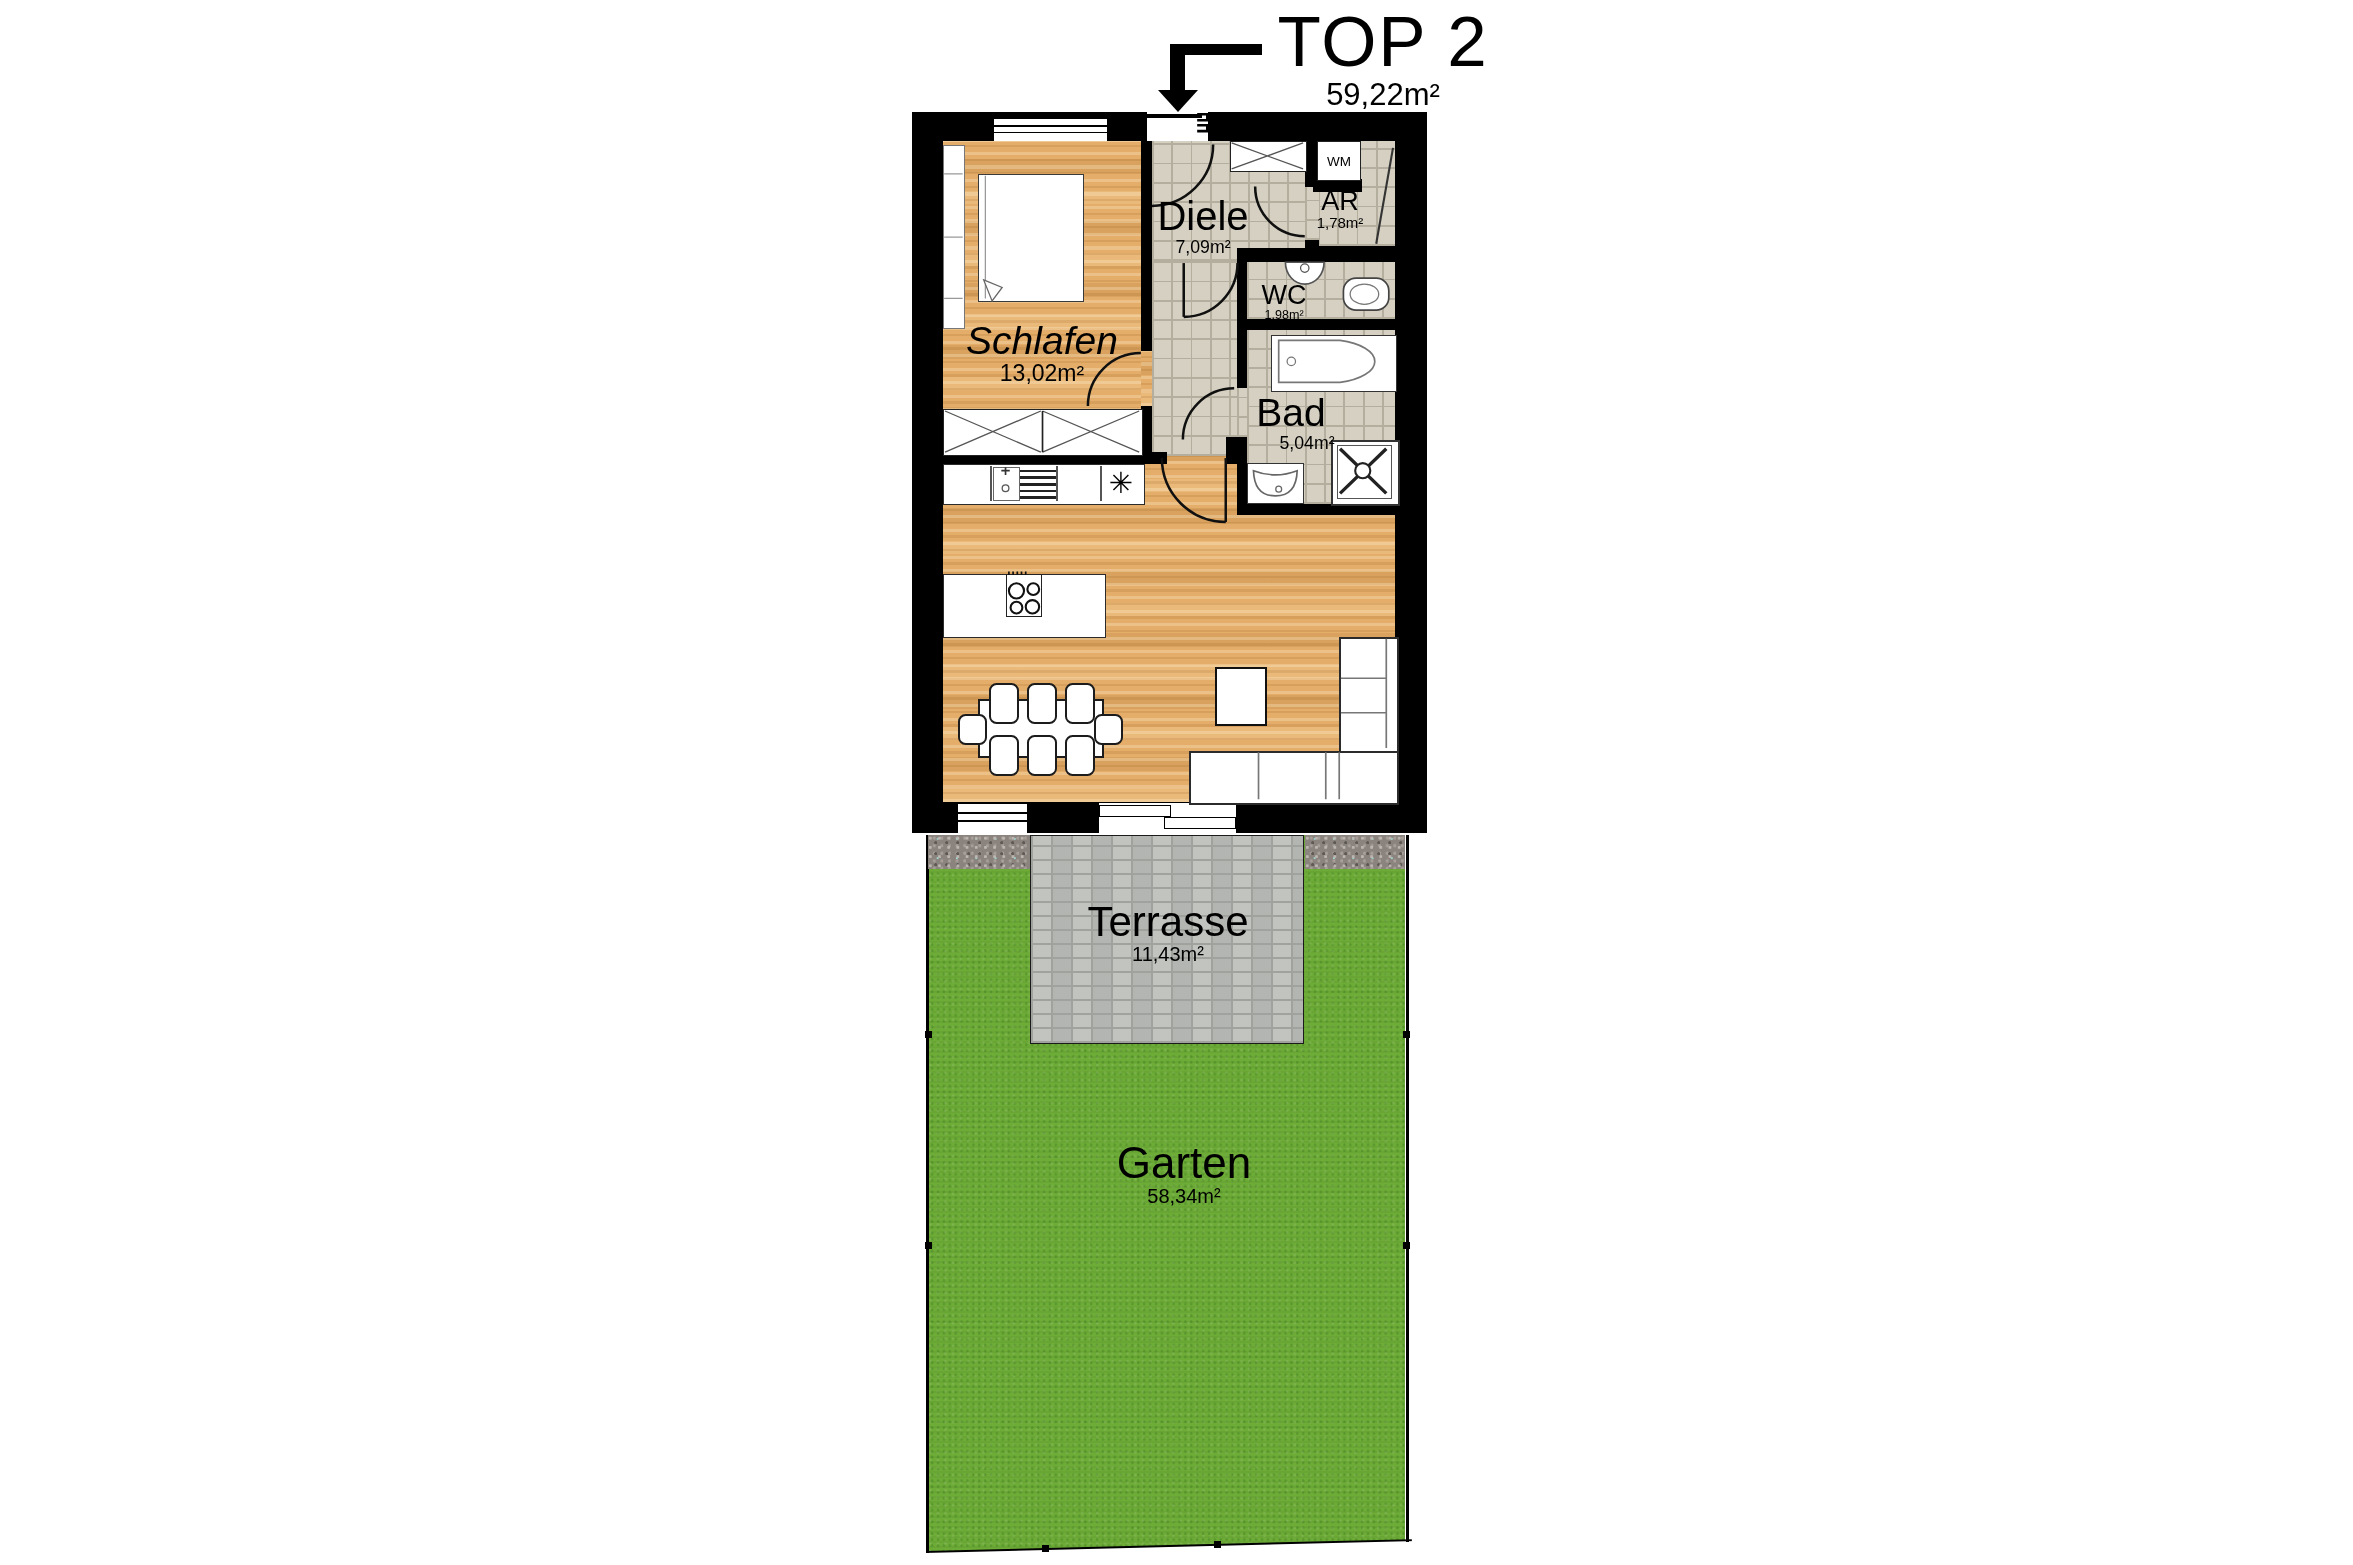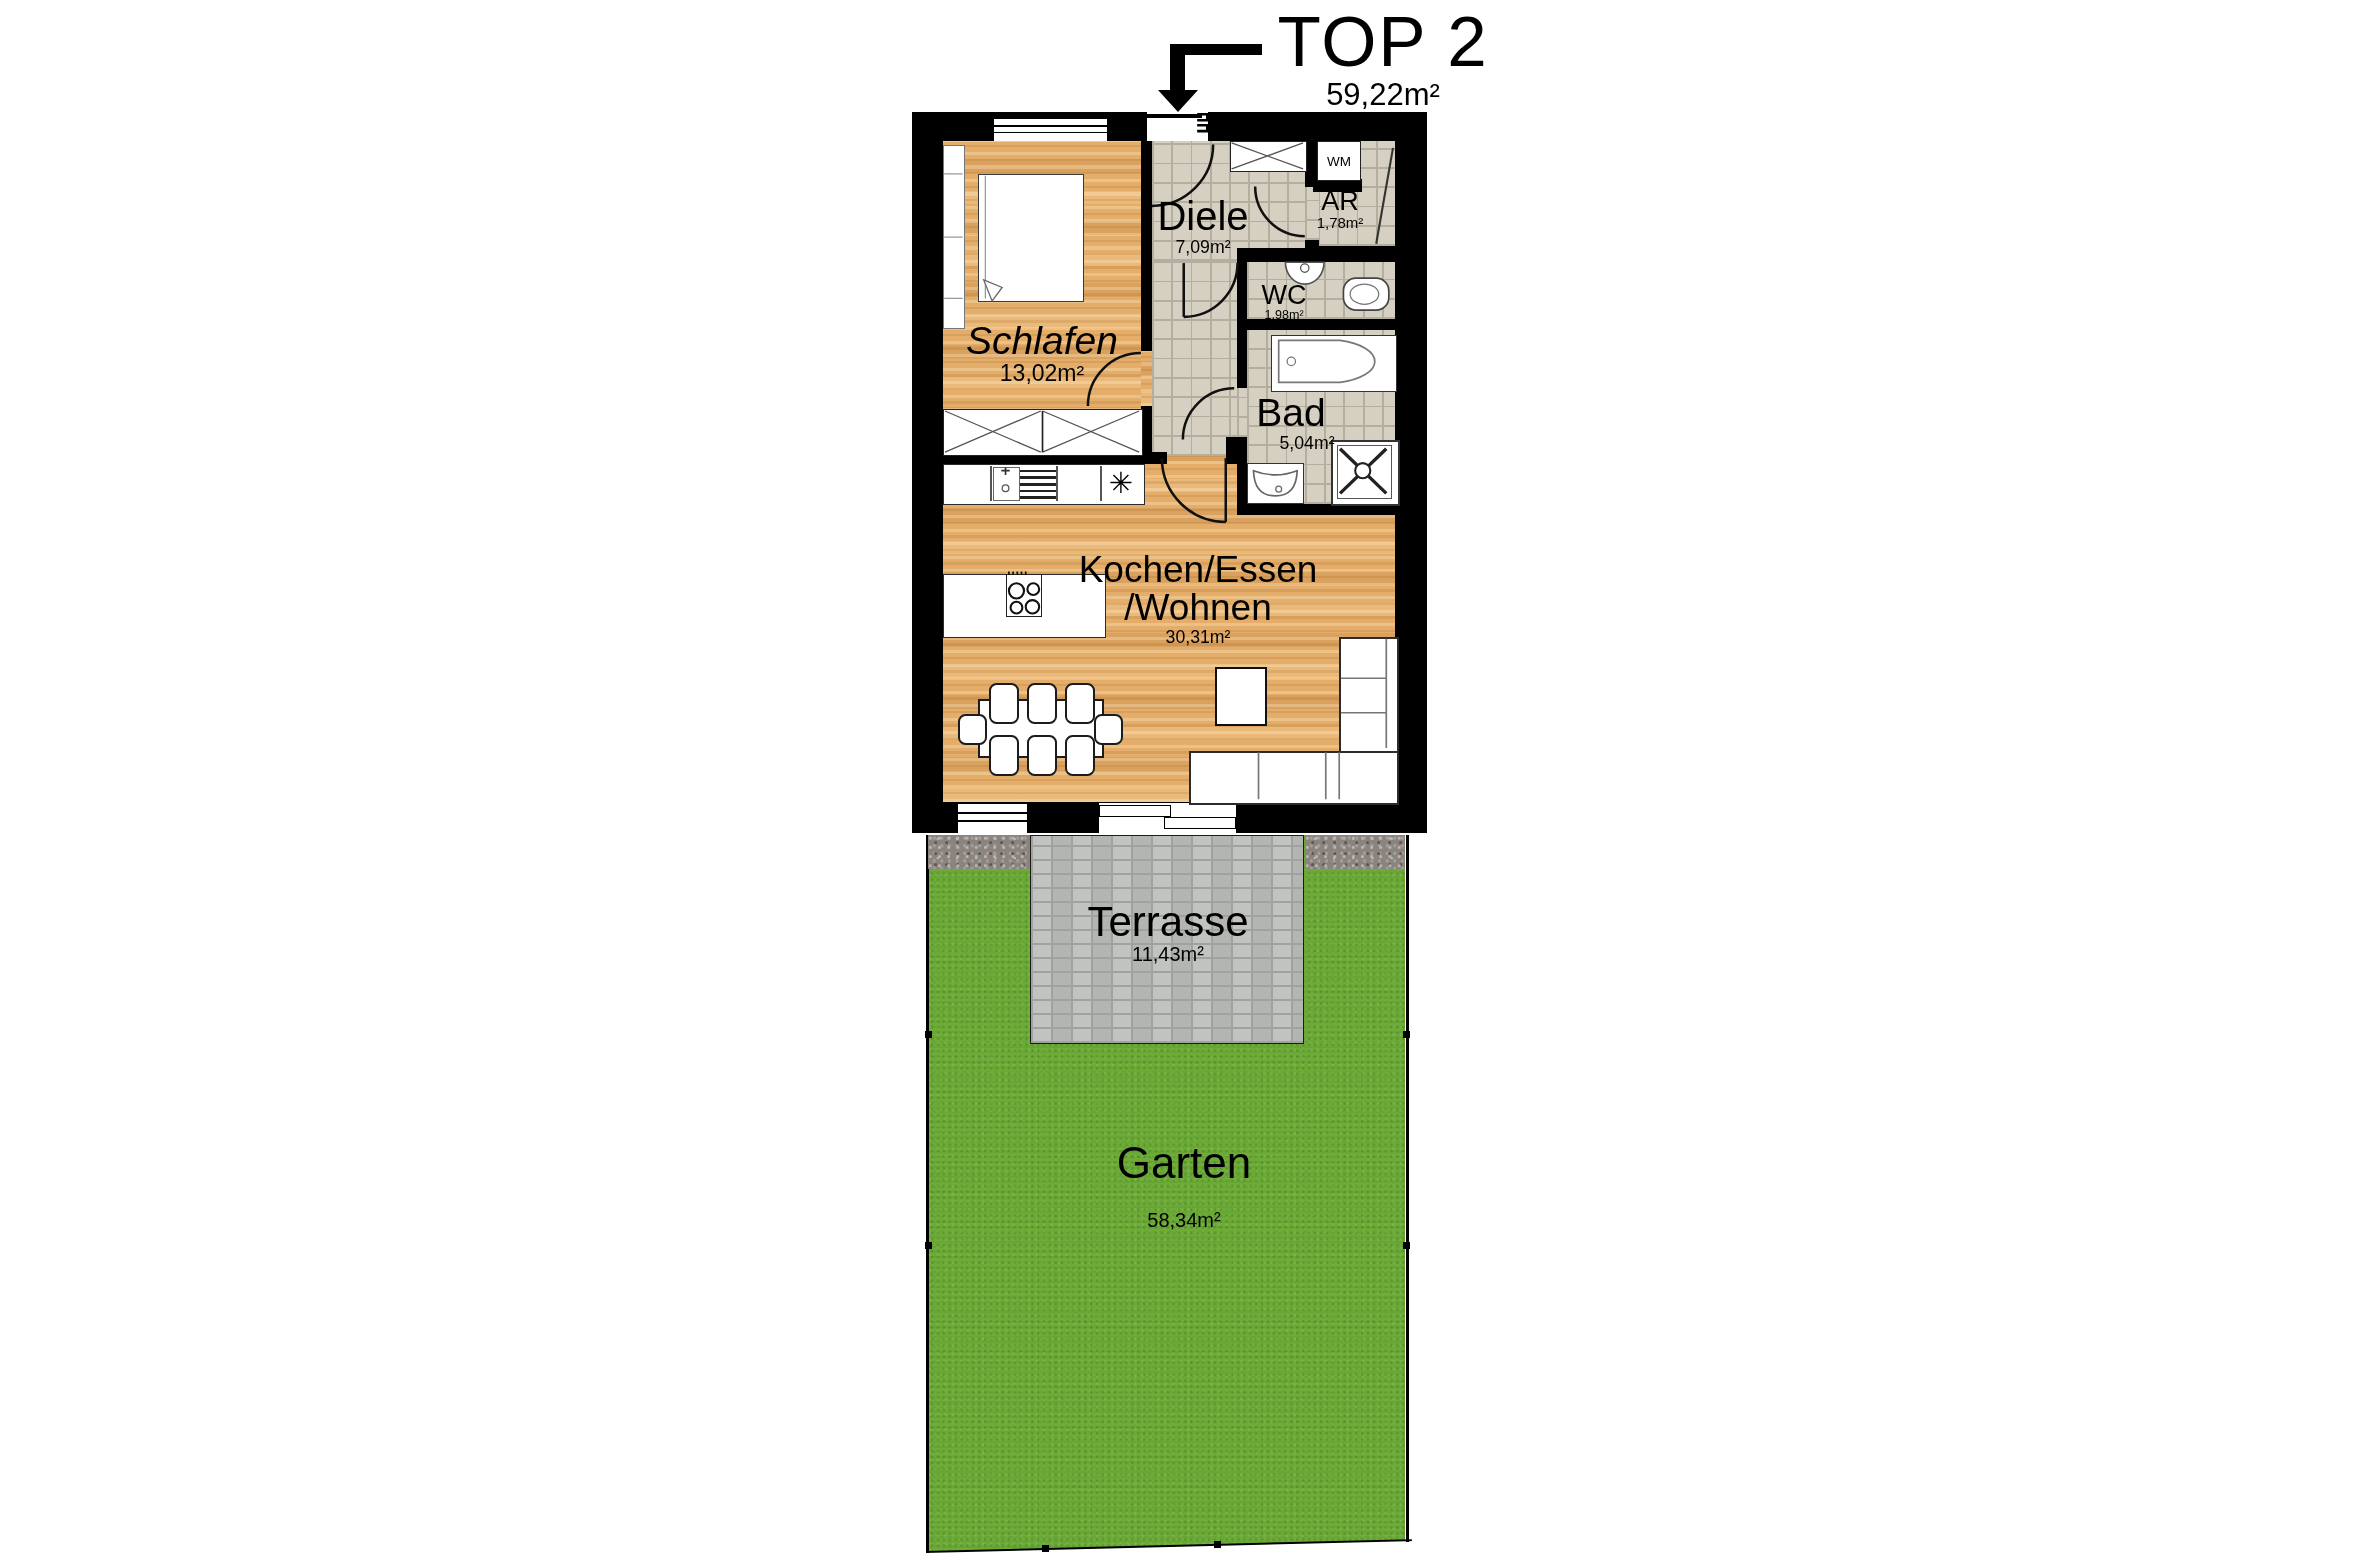--- a/index.html
+++ b/index.html
@@ -241,28 +241,23 @@
     <span style="font-size:15px;">1,78m²</span>
   </div>
   <div class="lbl" style="left:1284px;top:281px;">
     <span style="font-size:27px;">WC</span>
     <span style="font-size:12.6px;">1,98m²</span>
   </div>
   <div class="lbl" style="left:1291px;top:393px;justify-content:space-between;">
     <span style="font-size:39px;">Bad</span>
     <span style="font-size:17.7px;padding-left:32px;">5,04m²</span>
   </div>
-  <div class="lbl" style="left:1198px;top:551px;">
-    <span style="font-size:37px;">Kochen/Essen</span>
-    <span style="font-size:37px;">/Wohnen</span>
-    <span style="font-size:17.7px;">30,31m²</span>
-  </div>
   <div class="lbl" style="left:1168px;top:900px;">
     <span style="font-size:42px;">Terrasse</span>
     <span style="font-size:20px;">11,43m²</span>
   </div>
   <div class="lbl" style="left:1184px;top:1140px;">
     <span style="font-size:44px;">Garten</span>
-    <span style="font-size:20px;margin-top:24px;">58,34m²</span>
+    <span style="font-size:20px;">58,34m²</span>
   </div>
 
 </div>
 
 
 </body></html>

